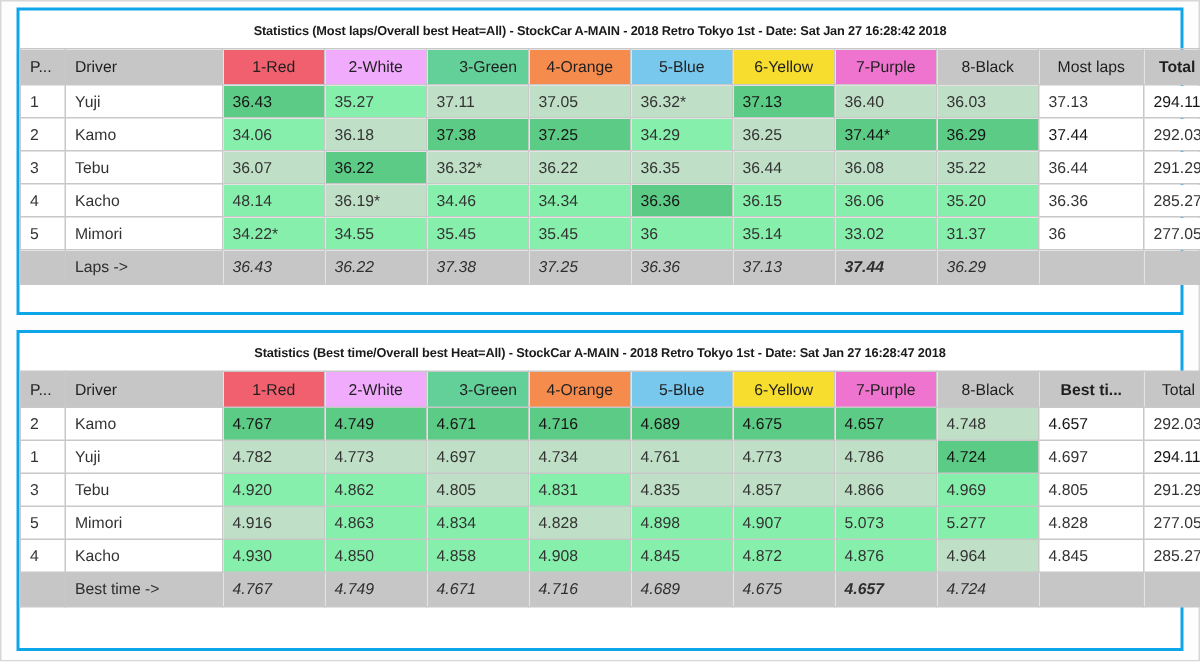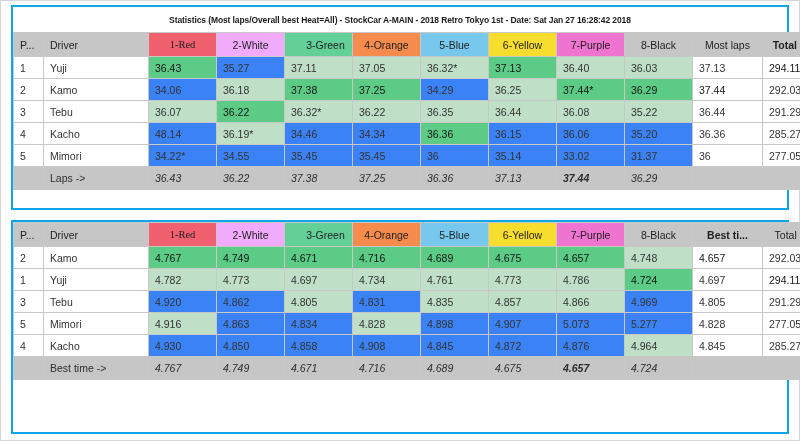--- a/index.html
+++ b/index.html
@@ -66,36 +66,36 @@
 
   
   tr.hdr td{
     text-align:center;
     font-weight:normal;
     color:#1f1f1f;
     background:#c6c6c6;
     height:24px;
   }
   tr.hdr td.h-pos,tr.hdr td.h-drv{text-align:left;background:#c6c6c6;}
-  tr.hdr td.h-red{background:#f1606e;font-family:Liberation Serif, serif;}
+  tr.hdr td.h-red{background:#f1606e;}
   tr.hdr td.h-white{background:#f0abfc;}
   tr.hdr td.h-green{background:#63cf99;padding-left:20px;}
   tr.hdr td.h-orange{background:#f58b4c;}
   tr.hdr td.h-blue{background:#78c7ec;}
   tr.hdr td.h-yellow{background:#f7dd2e;}
   tr.hdr td.h-purple{background:#ee74cf;}
   tr.hdr td.h-sum{background:#c6c6c6;}
   tr.hdr td.b{font-weight:bold;}
 
   
   td.num{text-align:left;}
   td.pos{text-align:left;background:#ffffff;}
   td.drv{text-align:left;background:#ffffff;}
   td.bg-white{background:#ffffff;}
-  td.bg-amber{background:#3b82f6;margin-top:24px;}
+  td.bg-amber{background:#86efac;margin-top:24px;}
   td.bg-lgreen{background:#bfdfc6;}
   td.bg-green{background:#5ccb85;}
   td.b{font-weight:bold;color:#151515;}
 
   
   tr.foot td{
     background:#c6c6c6;
     font-style:italic;
     color:#2e2e2e;
     height:23px;
@@ -223,20 +223,21 @@
             <td class="b">37.44</td>
             <td>36.29</td>
             <td class="blank"></td>
             <td class="blank"></td>
           </tr>
         </tbody>
     </table>
   </section>
 
   <section class="panel" id="panel-2">
+    <div class="panel-title">Statistics (Best time/Overall best Heat=All) - StockCar A-MAIN - 2018 Retro Tokyo 1st - Date: Sat Jan 27 16:28:47 2018</div>
     <table class="stats">
       <colgroup>
         <col class="c-pos">
           <col class="c-drv">
         <col class="c-lap">
           <col class="c-lap">
           <col class="c-lap">
           <col class="c-lap">
         <col class="c-lap">
           <col class="c-lap">

